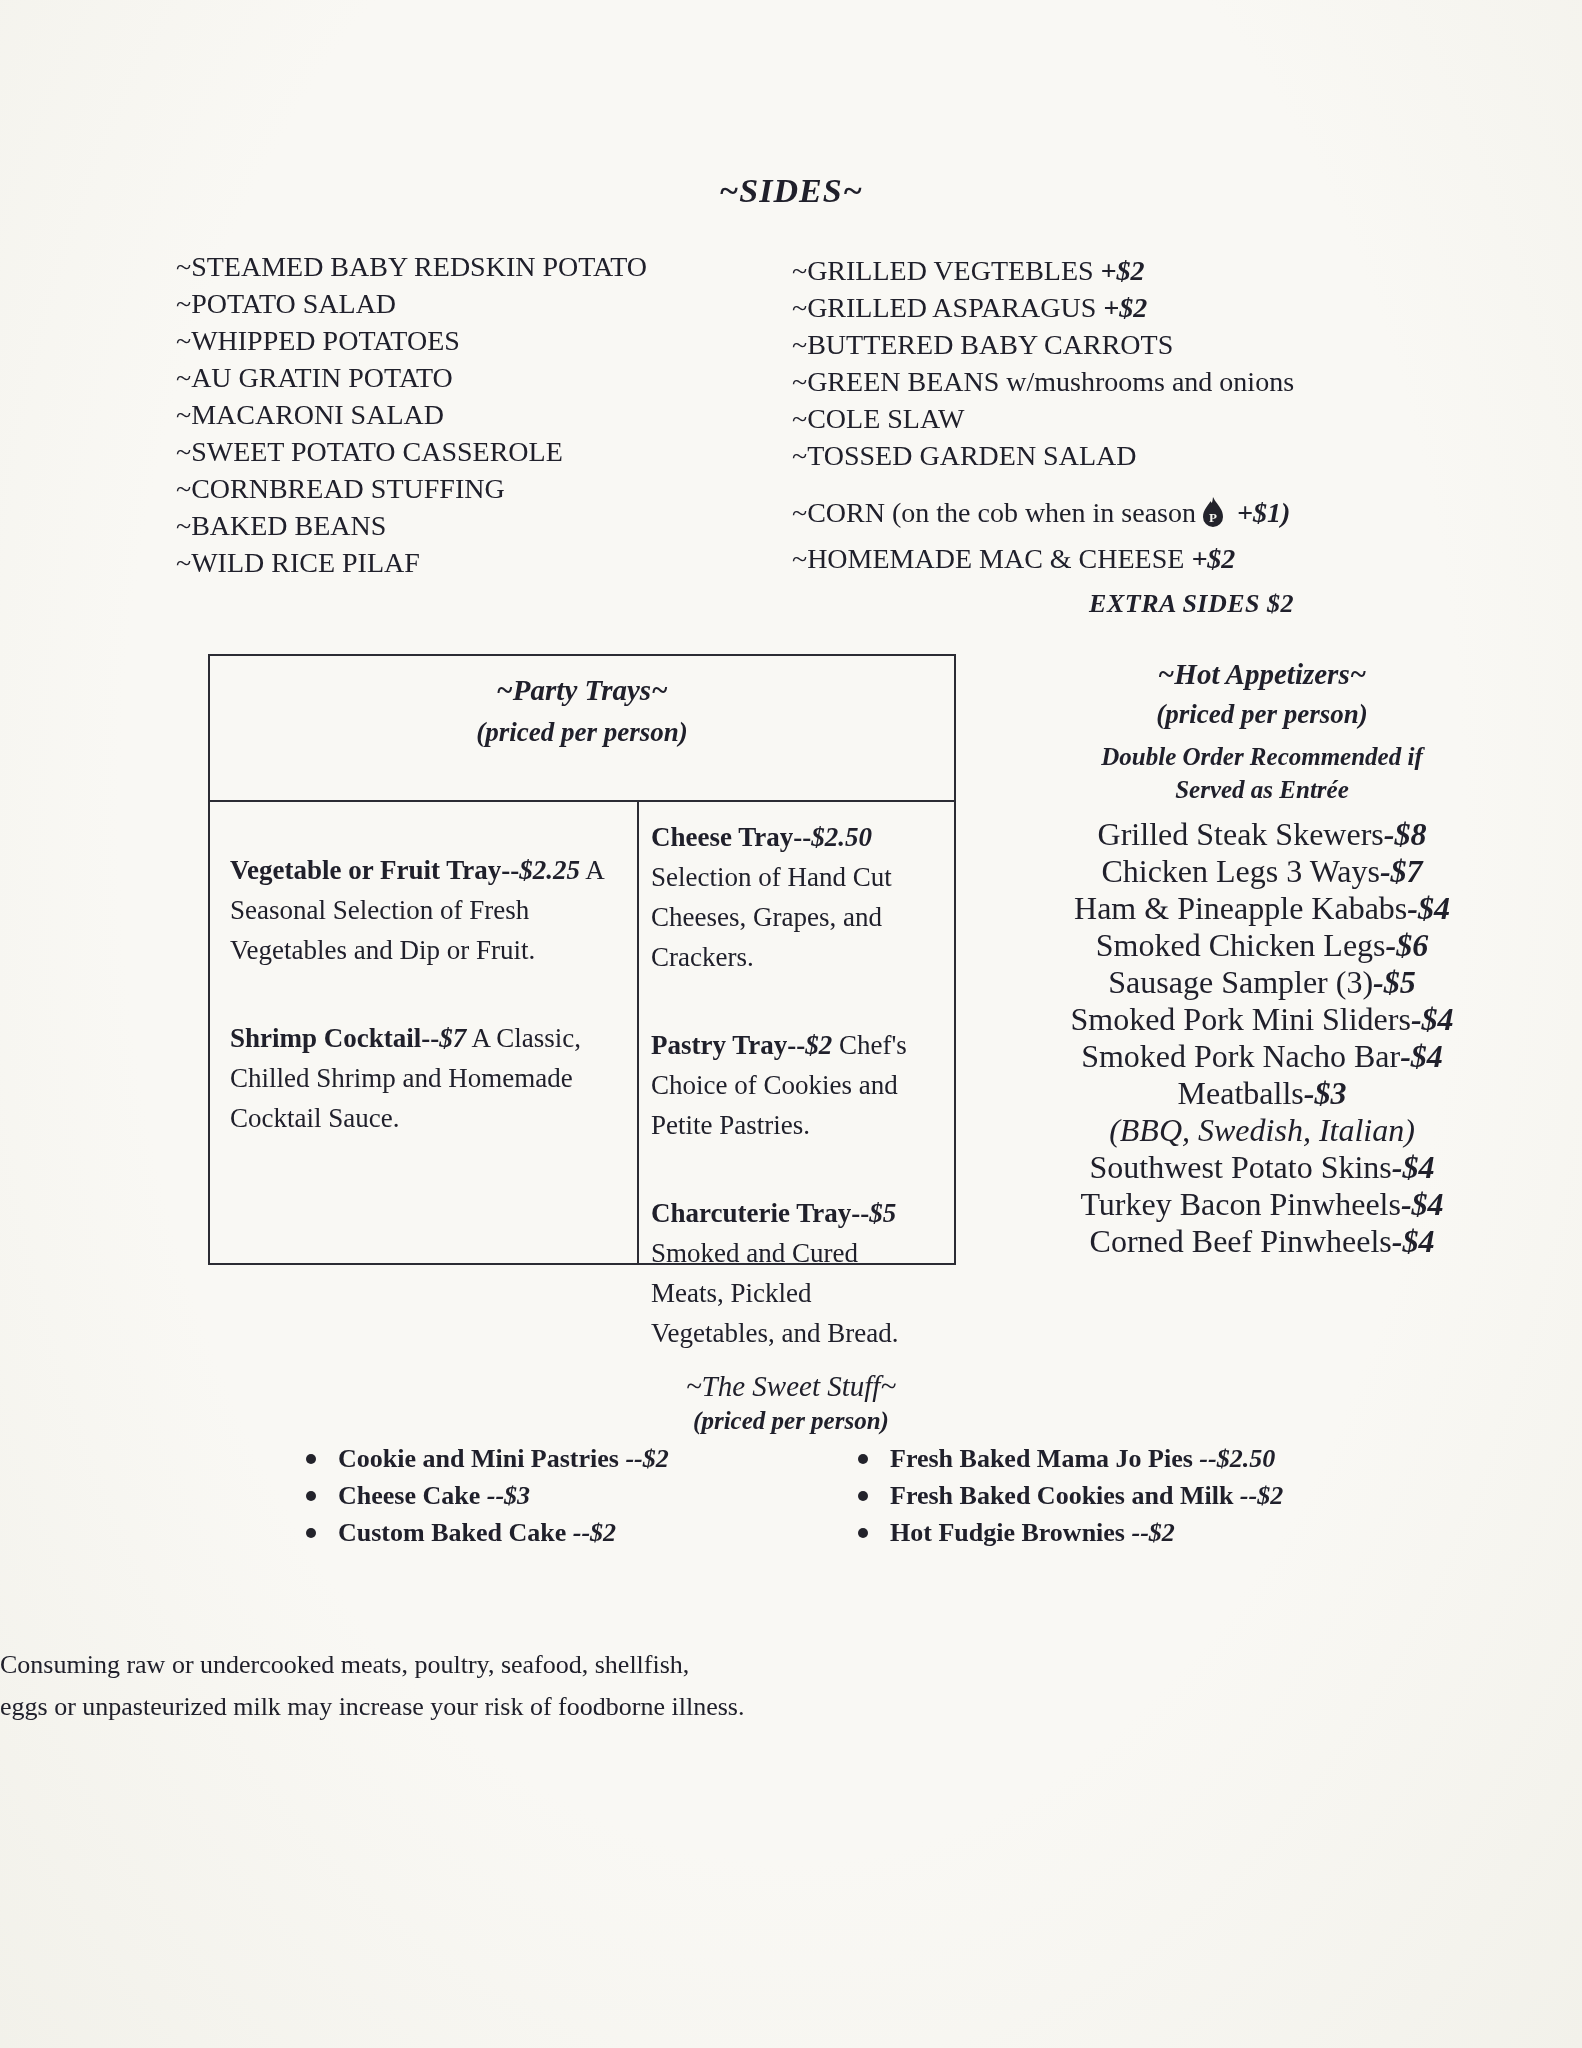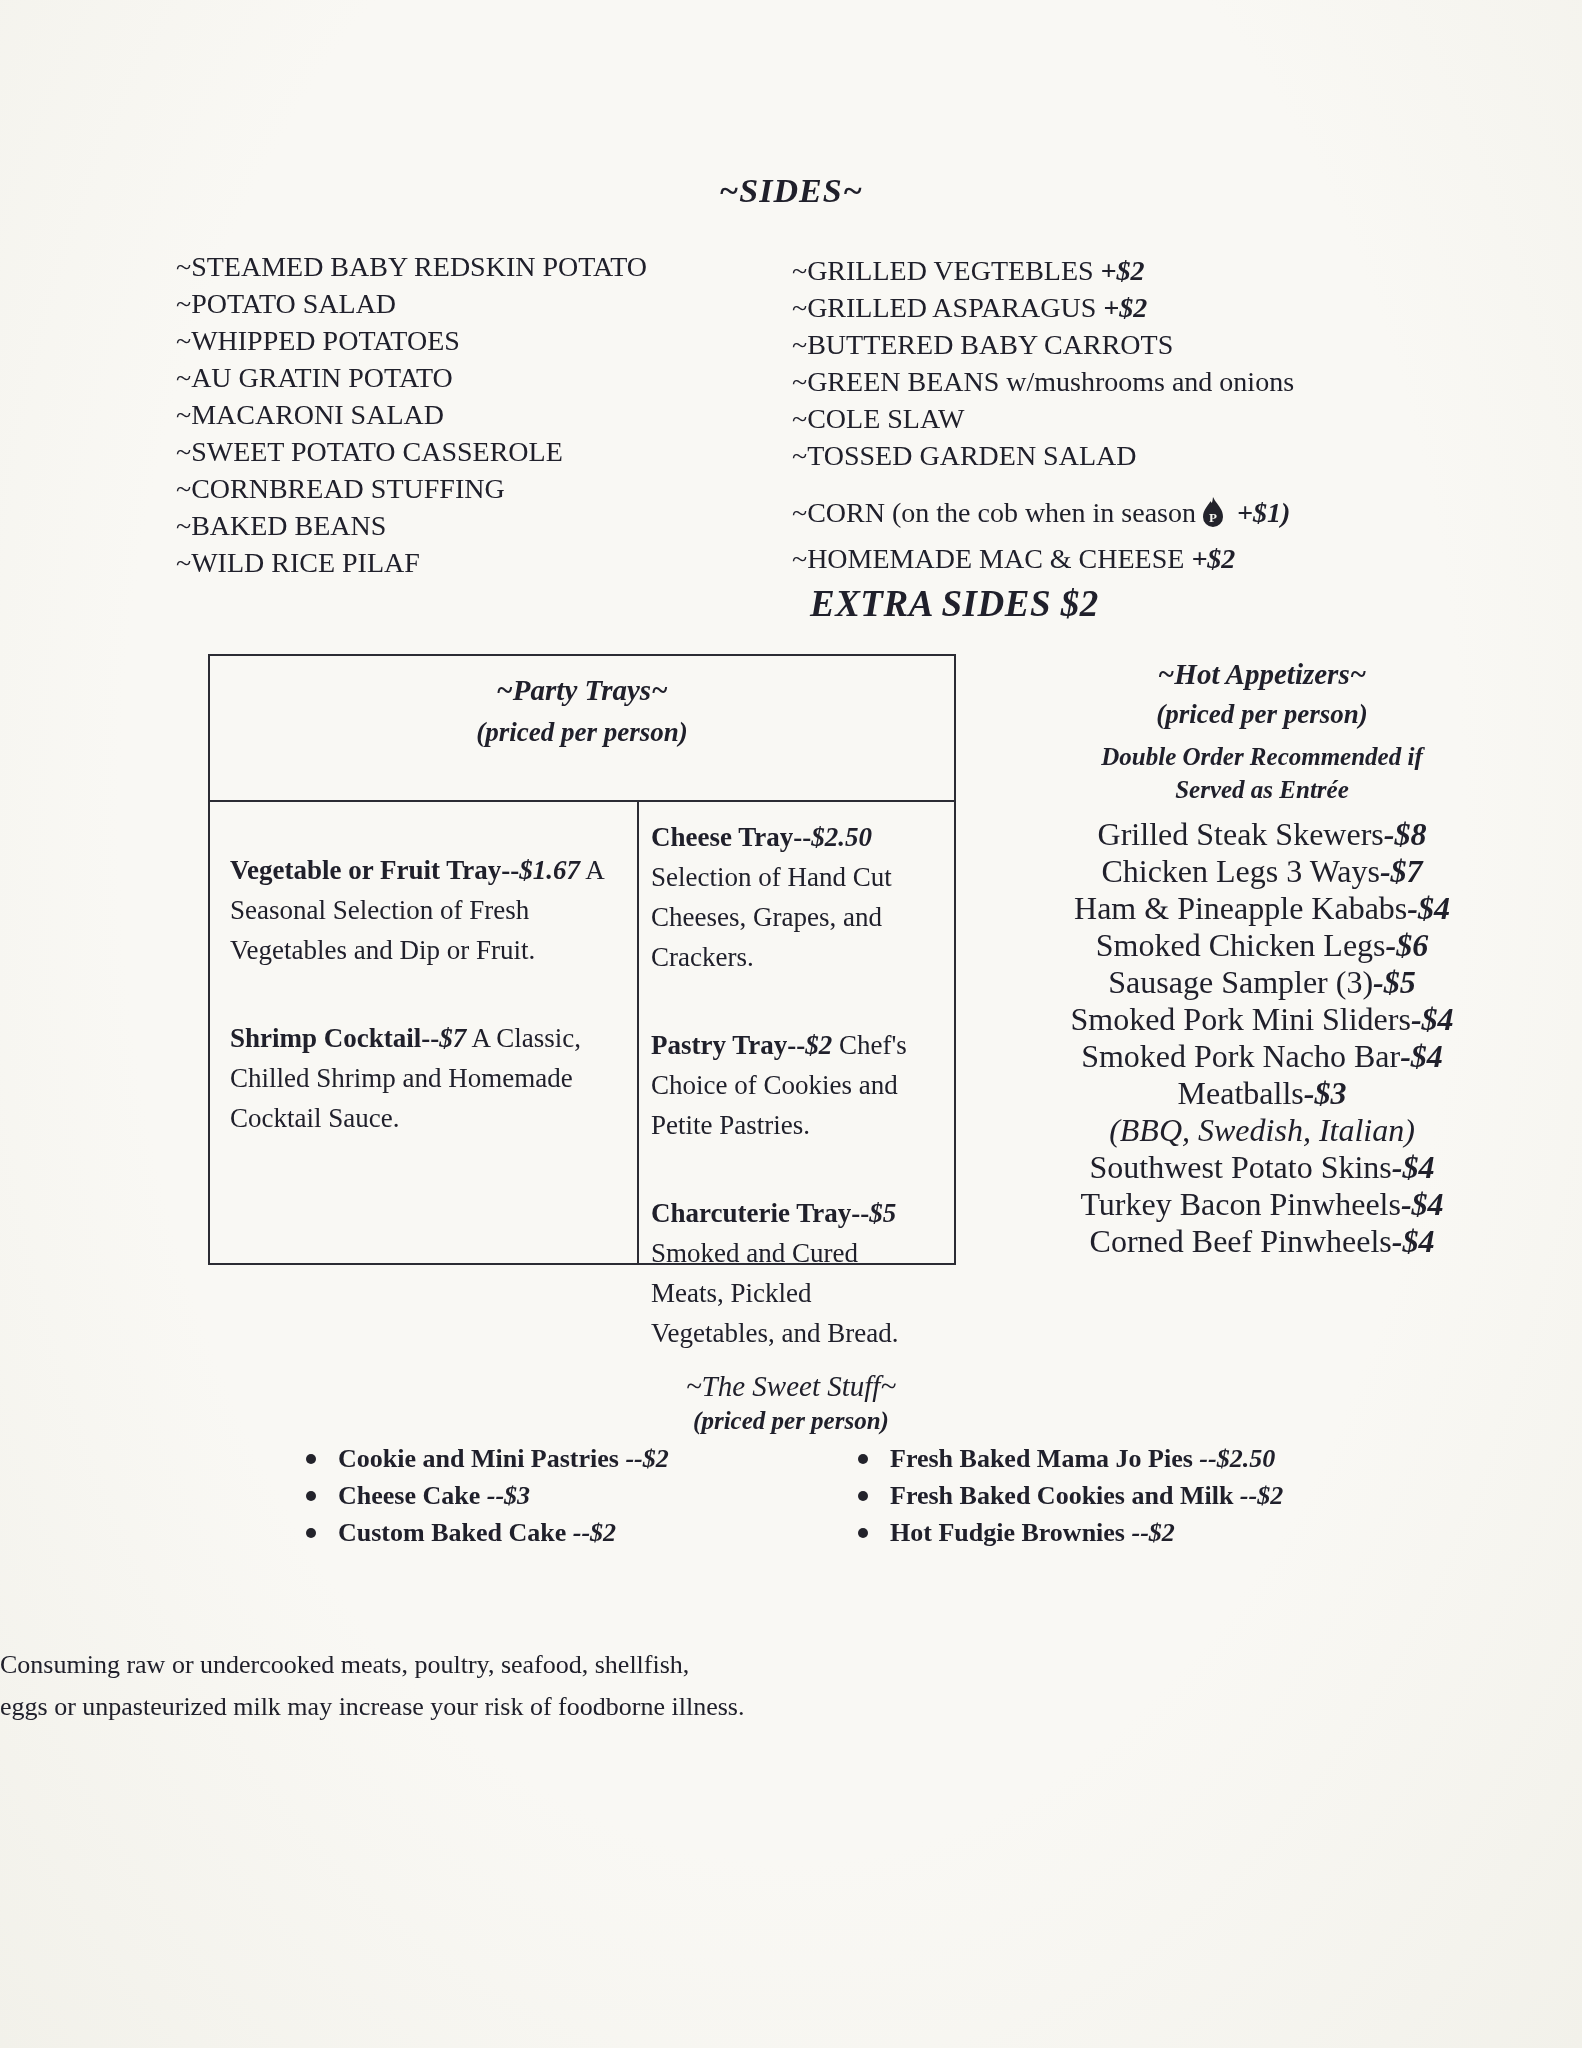--- a/index.html
+++ b/index.html
@@ -24,22 +24,23 @@
 
   
   .sides-left { position:absolute; left:176px; top:248px; font-size:28px; line-height:37px; }
   .sides-right { position:absolute; left:792px; top:252px; font-size:28px; line-height:37px; }
   .line { white-space:nowrap; }
   .price { font-style:italic; font-weight:bold; }
   .corn-line { margin-top:20px; }
   .flame { display:inline-block; vertical-align:-9px; margin:0 2px; }
   .extra-sides {
     margin-top:8px; padding-left:18px;
-    font-size:37px; font-weight:bold; font-style:italic;
+    font-size:26px; font-weight:bold; font-style:italic;
     letter-spacing:0.5px;
+    text-align:right;
   }
 
   
   .pt-box {
     position:absolute; left:208px; top:654px;
     width:748px; height:611px;
     border:2px solid #2c2c34;
     box-sizing:border-box;
   }
   .pt-header {
@@ -126,21 +127,21 @@
     <div class="extra-sides">EXTRA SIDES $2</div>
   </div>
 
   <div class="pt-box">
     <div class="pt-header">
       <div class="pt-title">~Party Trays~</div>
       <div class="pt-sub">(priced per person)</div>
     </div>
     <div class="pt-body">
       <div class="pt-cell pt-cell-left">
-        <p class="pt-entry"><span class="pt-name">Vegetable or Fruit Tray--</span><span class="pt-price">$1.67</span><span class="pt-desc"> A Seasonal Selection of Fresh Vegetables and Dip or Fruit.</span></p>
+        <p class="pt-entry"><span class="pt-name">Vegetable or Fruit Tray--</span><span class="pt-price">$2.25</span><span class="pt-desc"> A Seasonal Selection of Fresh Vegetables and Dip or Fruit.</span></p>
         <p class="pt-entry"><span class="pt-name">Shrimp Cocktail--</span><span class="pt-price">$7</span><span class="pt-desc"> A Classic, Chilled Shrimp and Homemade Cocktail Sauce.</span></p>
       </div>
       <div class="pt-cell pt-cell-right">
         <p class="pt-entry"><span class="pt-name">Cheese Tray--</span><span class="pt-price">$2.50</span><span class="pt-desc"> Selection of Hand Cut Cheeses, Grapes, and Crackers.</span></p>
         <p class="pt-entry"><span class="pt-name">Pastry Tray--</span><span class="pt-price">$2</span><span class="pt-desc"> Chef's Choice of Cookies and Petite Pastries.</span></p>
         <p class="pt-entry"><span class="pt-name">Charcuterie Tray--</span><span class="pt-price">$5</span><span class="pt-desc"> Smoked and Cured Meats, Pickled Vegetables, and Bread.</span></p>
       </div>
     </div>
   </div>
 

